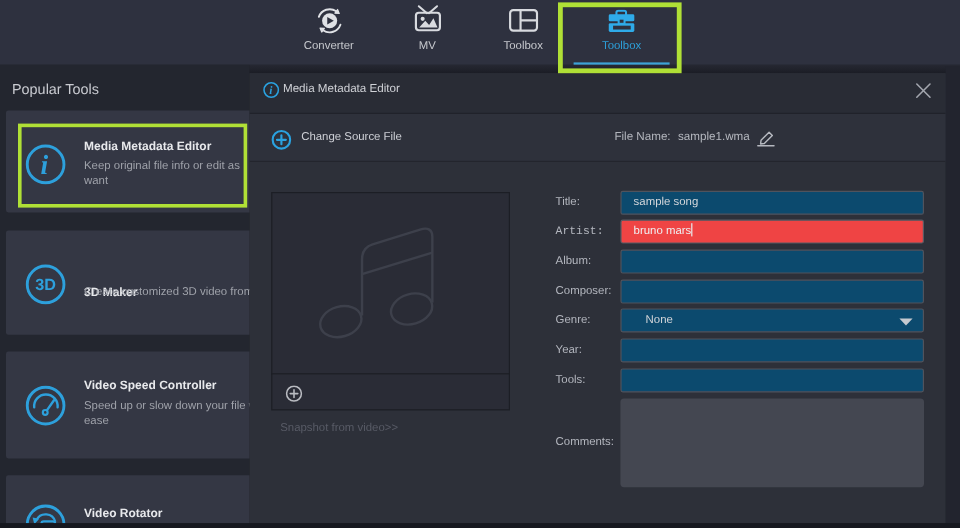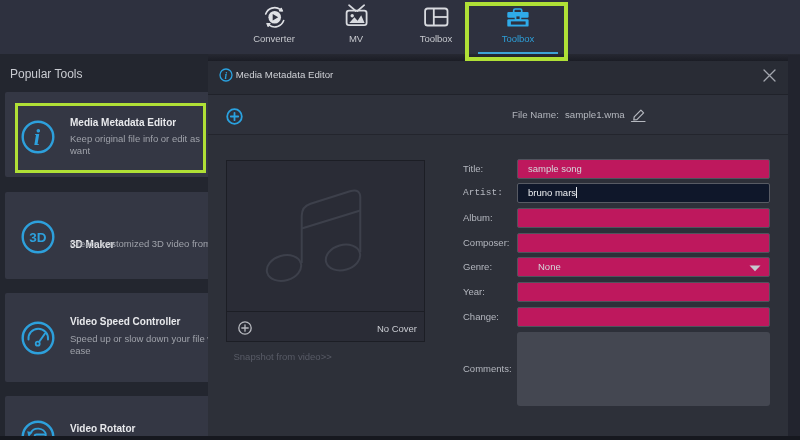--- a/index.html
+++ b/index.html
@@ -1,21 +1,21 @@
 <!DOCTYPE html>
 <html><head>
 <meta charset="utf-8">
 <style>
   html,body{margin:0;padding:0;background:#1d2028;}
   #root{position:relative;width:800px;height:440px;overflow:hidden;background:#1d2028;
         font-family:"Liberation Sans",sans-serif;}
   .abs{position:absolute;}
   .lbl{position:absolute;font-size:9.5px;color:#b4b7bf;height:20px;line-height:20px;}
   .inp{position:absolute;left:309px;width:253px;height:20px;box-sizing:border-box;
-       background:#be185d;border:1px solid #50535d;border-radius:2px;
+       background:#0c4a6e;border:1px solid #50535d;border-radius:2px;
        font-size:9.5px;color:#d5d7db;line-height:18px;padding-left:10px;}
   .tab{position:absolute;top:32.5px;width:80px;height:12px;line-height:12px;text-align:center;font-size:9.5px;color:#c6c8cd;}
   .ctitle{position:absolute;left:65px;font-size:10px;font-weight:bold;color:#e8e9ec;line-height:13px;}
   .cdesc{position:absolute;left:65px;font-size:9.5px;line-height:12px;color:#9fa2aa;white-space:nowrap;}
 </style>
 </head>
 <body>
 <div id="root">
 
   <div class="abs" style="left:0;top:0;width:800px;height:53.5px;background:#2e313f;"></div>
@@ -114,20 +114,21 @@
     <div class="abs" style="left:27.8px;top:3.4px;height:22px;line-height:22px;font-size:9.7px;color:#d0d2d7;">Media Metadata Editor</div>
     <svg class="abs" style="left:555px;top:8px;" width="13" height="13" viewBox="0 0 13 13">
       <path d="M1 1 L12 12 M12 1 L1 12" stroke="#a3a6ae" stroke-width="1.3" stroke-linecap="round"></path>
     </svg>
 
     <div class="abs" style="left:0;top:34px;width:580px;height:40px;background:#2e313b;border-bottom:1px solid #23252d;box-sizing:border-box;"></div>
     <svg class="abs" style="left:18px;top:47px;" width="17" height="17" viewBox="0 0 17 17">
       <circle cx="8.5" cy="8.5" r="7.3" fill="none" stroke="#2aa2e0" stroke-width="1.8"></circle>
       <path d="M4.8 8.5 L12.2 8.5 M8.5 4.8 L8.5 12.2" stroke="#2aa2e0" stroke-width="1.8" stroke-linecap="round"></path>
     </svg>
+    <div class="abs" style="left:43px;top:34px;height:40px;line-height:40px;font-size:9.5px;color:#ced0d6;">Change Source File</div>
     <div class="abs" style="left:304px;top:34px;height:40px;line-height:40px;font-size:9.7px;color:#b2b5bc;">File Name:</div>
     <div class="abs" style="left:357px;top:34px;height:40px;line-height:40px;font-size:9.7px;color:#b5b8bf;">sample1.wma</div>
     <svg class="abs" style="left:421px;top:45px;" width="20" height="18" viewBox="0 0 20 18">
       <path d="M2.5 15.5 L16 15.5" stroke="#b5b8bf" stroke-width="1.2" stroke-linecap="round"></path>
       <path d="M5.2 10.9 L11.9 4.2 L14.6 6.9 L7.9 13.6 L4.8 14 Z" fill="none" stroke="#b5b8bf" stroke-width="1.2" stroke-linejoin="round"></path>
     </svg>
 
     <div class="abs" style="left:17.5px;top:98.5px;width:199px;height:182px;background:#2a2c36;border:1px solid #1c1e25;box-sizing:border-box;"></div>
     <svg class="abs" style="left:47px;top:120px;" width="125" height="115" viewBox="255 181 125 115">
       <g fill="none" stroke="#3d404b" stroke-width="2">
@@ -135,34 +136,33 @@
         <ellipse cx="343" cy="257.5" rx="17.5" ry="12.5" transform="rotate(-16 343 257.5)"></ellipse>
         <path d="M301.7 263 L301.7 216 Q301.7 206.5 310.5 203.7 L350 191.3 Q360.3 188.3 360.3 197.5 L360.3 252"></path>
         <path d="M301.7 228.5 L360.3 210.5"></path>
       </g>
     </svg>
     <div class="abs" style="left:17.5px;top:250px;width:199px;height:30.5px;border-top:1px solid #1c1e25;box-sizing:border-box;"></div>
     <svg class="abs" style="left:30px;top:260px;" width="14" height="14" viewBox="0 0 14 14">
       <circle cx="7" cy="7" r="6.2" fill="none" stroke="#b9bbc1" stroke-width="1.3"></circle>
       <path d="M3.8 7 L10.2 7 M7 3.8 L7 10.2" stroke="#b9bbc1" stroke-width="1.3" stroke-linecap="round"></path>
     </svg>
-    <div class="abs" style="left:110px;top:257px;width:99px;height:22px;line-height:22px;text-align:right;font-size:9.5px;color:#caccd2;">No Cover</div>
     <div class="abs" style="left:25.5px;top:289.5px;height:12px;line-height:12px;font-size:9.5px;color:#585b66;">Snapshot from video&gt;&gt;</div>
 
     <div class="lbl" style="left:255px;top:97.6px;">Title:</div>
     <div class="lbl" style="left:255px;top:122.2px;font-family:Liberation Mono, monospace;">Artist:</div>
     <div class="lbl" style="left:255px;top:146.9px;">Album:</div>
     <div class="lbl" style="left:255px;top:171.5px;">Composer:</div>
     <div class="lbl" style="left:255px;top:196.2px;">Genre:</div>
     <div class="lbl" style="left:255px;top:220.8px;">Year:</div>
-    <div class="lbl" style="left:255px;top:245.5px;">Change:</div>
+    <div class="lbl" style="left:255px;top:245.5px;">Tools:</div>
     <div class="lbl" style="left:255px;top:263.5px;margin-top:34px;">Comments:</div>
 
     <div class="inp" style="top:97.6px;">sample song</div>
-    <div class="inp" style="top:122.2px;background:#0f172a;border-color:#585b64;color:#eef0f3;">bruno mars<span style="display:inline-block;width:1px;height:11px;background:#e8eaee;vertical-align:-2px;"></span></div>
+    <div class="inp" style="top:122.2px;background:#ef4444;border-color:#585b64;color:#eef0f3;">bruno mars<span style="display:inline-block;width:1px;height:11px;background:#e8eaee;vertical-align:-2px;"></span></div>
     <div class="inp" style="top:146.9px;"></div>
     <div class="inp" style="top:171.5px;"></div>
     <div class="inp" style="top:196.2px;color:#d5d7db;padding-left:20px;">None</div>
     <svg class="abs" style="left:541px;top:203.5px;" width="12" height="7" viewBox="0 0 12 7">
       <path d="M0.5 0.5 L11.5 0.5 L6 6.3 Z" fill="#c6c9cf"></path>
     </svg>
     <div class="inp" style="top:220.8px;"></div>
     <div class="inp" style="top:245.5px;"></div>
     <div class="abs" style="left:309px;top:270.5px;width:253px;height:74px;box-sizing:border-box;background:#444751;border-radius:3px;"></div>
   </div>

